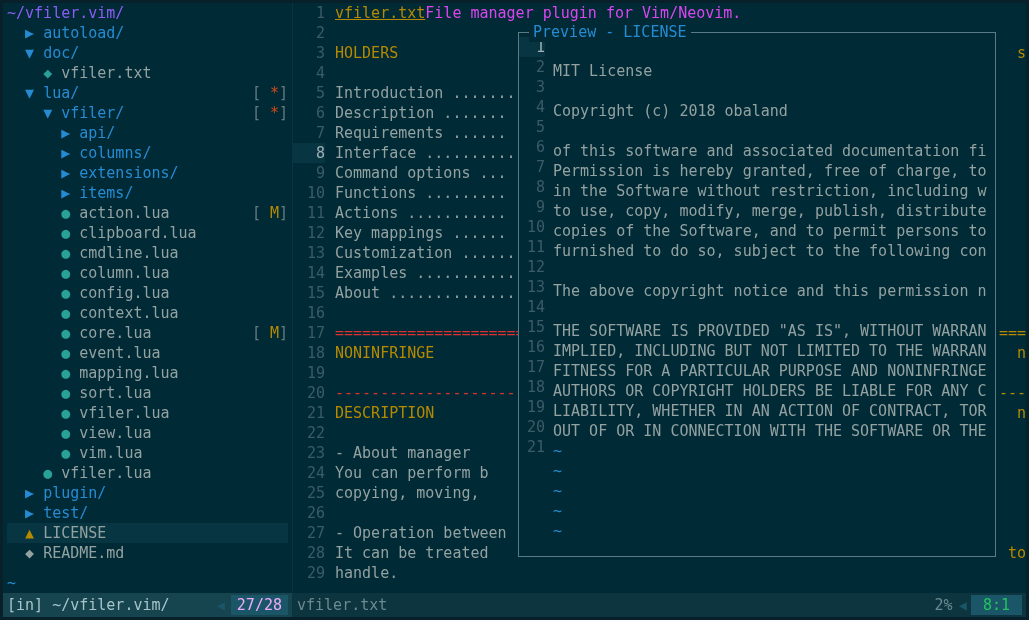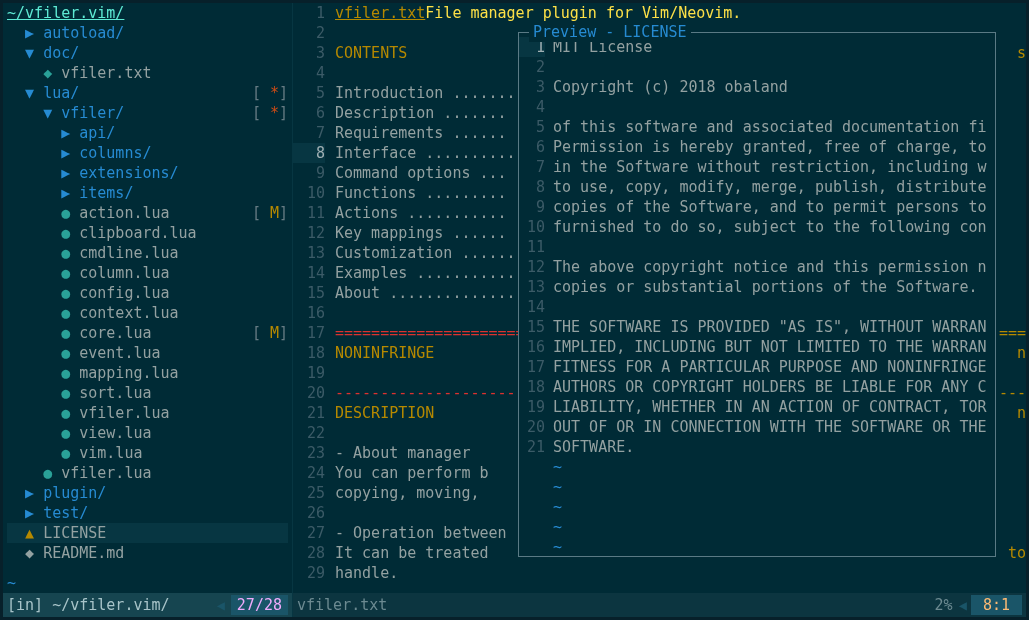--- a/index.html
+++ b/index.html
@@ -43,22 +43,21 @@
     .tree-row {
       display: flex;
       align-items: center;
       height: 20px;
       white-space: pre;
     }
     .tree-row-current {
       background: #073642;
     }
     .tree-header {
-      color: #5eead4;
-      text-decoration: underline;
+      color: #8b5cf6;
     }
     .tree-dir {
       color: #268bd2;
     }
     .tree-file {
       color: #93a1a1;
     }
     .tree-file-icon {
       color: #2aa198;
     }
@@ -100,21 +99,21 @@
       align-items: center;
     }
     .status-count {
       background: #1a5568;
       color: #f0abfc;
       padding: 0 6px;
       margin-left: 6px;
     }
     .status-count-right {
       background: #1a5568;
-      color: #fdba74;
+      color: #22c55e;
       padding: 0 12px;
       margin-left: 4px;
     }
     .content-area {
       flex: 1;
       display: flex;
       position: relative;
       overflow: hidden;
     }
     .gutter {
@@ -146,21 +145,21 @@
       color: #b58900;
       text-decoration: underline;
     }
     .doc-hr {
       color: #dc322f;
     }
     .doc-text {
       color: #93a1a1;
     }
     .doc-desc {
-      color: #fde047;
+      color: #d946ef;
     }
     .right-overflow {
       position: absolute;
       right: 0;
       color: #b58900;
     }
     .preview-box {
       position: absolute;
       top: 29px;
       left: 225px;
@@ -190,20 +189,21 @@
       padding-right: 8px;
       color: #3b5b67;
     }
     .preview-gutter-first {
       background: #073642;
       color: #a0b0b4;
     }
     .preview-body {
       flex: 1;
       color: #93a1a1;
+      margin-top: 24px;
     }
     .preview-row {
       height: 20px;
     }
     .preview-tilde {
       color: #268bd2;
     }
     .sep-arrow {
       color: #1a5568;
       font-size: 14px;
@@ -294,21 +294,21 @@
         </div>
       <div class="doc-body" id="doc-body">
           <div class="doc-row">
             <span class="doc-title-main">vfiler.txt</span>
             <span class="doc-desc">  File manager plugin for Vim/Neovim.</span>
           </div>
           <div class="doc-row">
             <span class="doc-text"></span>
           </div>
           <div class="doc-row">
-            <span class="doc-heading">CONTENTS</span>
+            <span class="doc-heading">HOLDERS</span>
             <span class="right-overflow doc-heading">s</span>
           </div>
           <div class="doc-row">
             <span class="doc-text"></span>
           </div>
           <div class="doc-row">
             <span class="doc-text">Introduction ........</span>
           </div>
           <div class="doc-row">
             <span class="doc-text">  Description .......</span>
@@ -426,29 +426,27 @@
               <div class="preview-row">Copyright (c) 2018 obaland</div>
               <div class="preview-row"></div>
               <div class="preview-row">of this software and associated documentation fi</div>
               <div class="preview-row">Permission is hereby granted, free of charge, to</div>
               <div class="preview-row">in the Software without restriction, including w</div>
               <div class="preview-row">to use, copy, modify, merge, publish, distribute</div>
               <div class="preview-row">copies of the Software, and to permit persons to</div>
               <div class="preview-row">furnished to do so, subject to the following con</div>
               <div class="preview-row"></div>
               <div class="preview-row">The above copyright notice and this permission n</div>
-              <div class="preview-row">copies or substantial portions of the Software.</div>
               <div class="preview-row"></div>
               <div class="preview-row">THE SOFTWARE IS PROVIDED "AS IS", WITHOUT WARRAN</div>
               <div class="preview-row">IMPLIED, INCLUDING BUT NOT LIMITED TO THE WARRAN</div>
               <div class="preview-row">FITNESS FOR A PARTICULAR PURPOSE AND NONINFRINGE</div>
               <div class="preview-row">AUTHORS OR COPYRIGHT HOLDERS BE LIABLE FOR ANY C</div>
               <div class="preview-row">LIABILITY, WHETHER IN AN ACTION OF CONTRACT, TOR</div>
               <div class="preview-row">OUT OF OR IN CONNECTION WITH THE SOFTWARE OR THE</div>
-              <div class="preview-row">SOFTWARE.</div>
               <div class="preview-row preview-tilde">~</div>
               <div class="preview-row preview-tilde">~</div>
               <div class="preview-row preview-tilde">~</div>
               <div class="preview-row preview-tilde">~</div>
               <div class="preview-row preview-tilde">~</div>
             </div>
         </div>
       </div>
     </div>
     <div class="statusline statusline-inactive">

